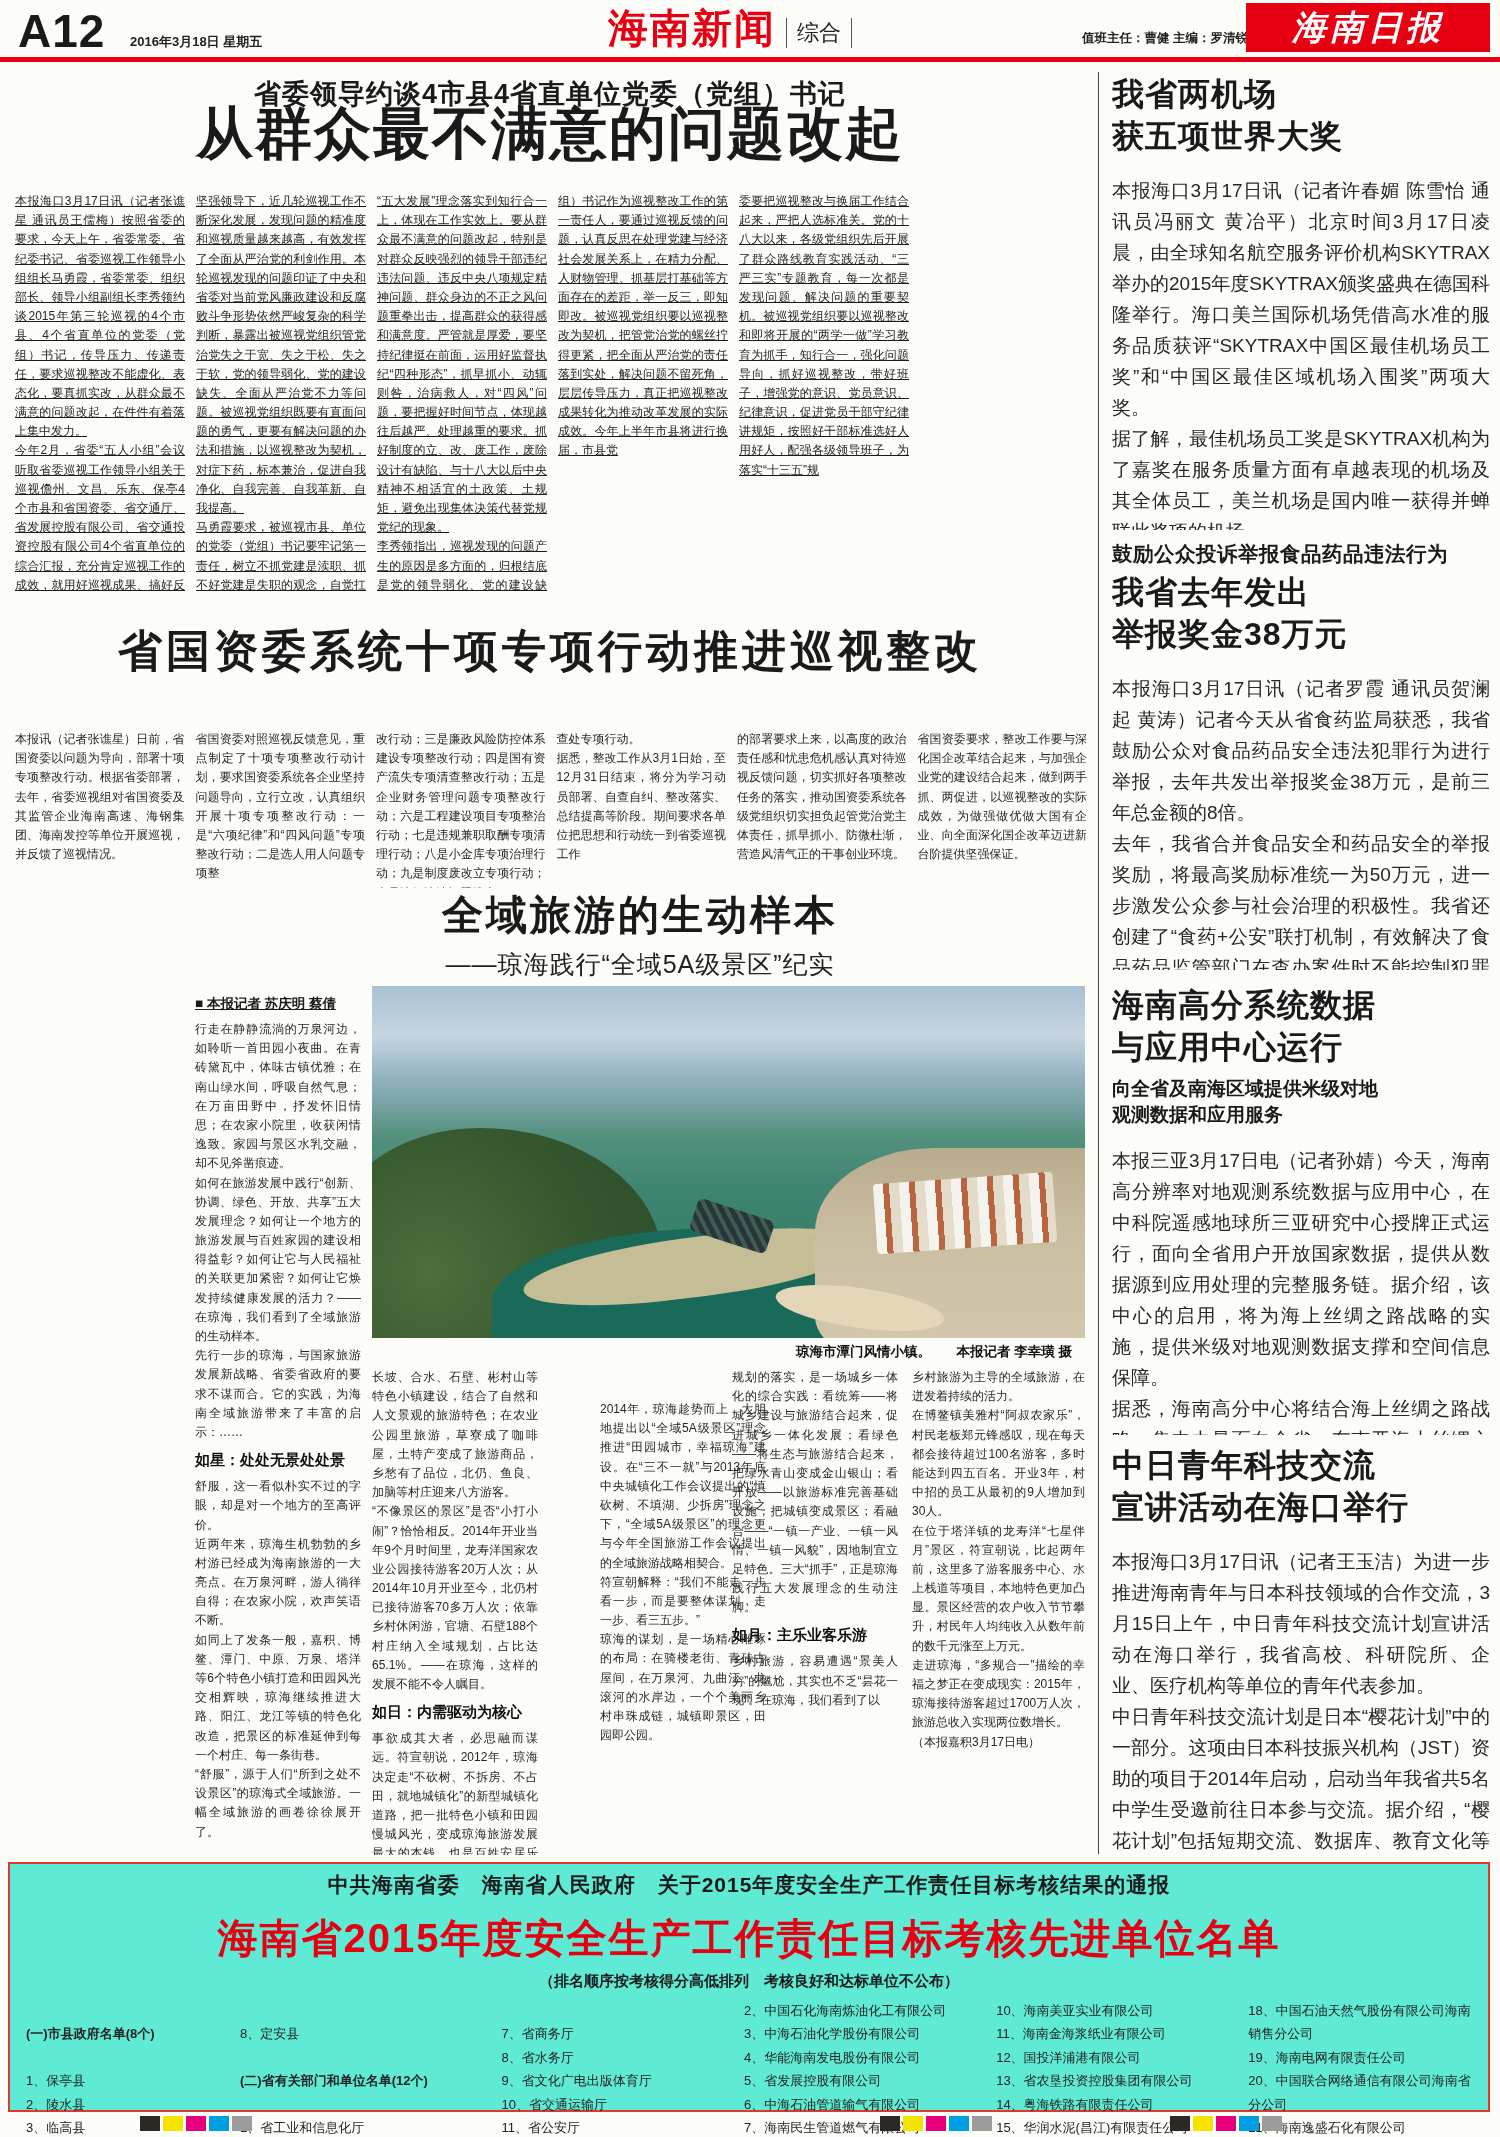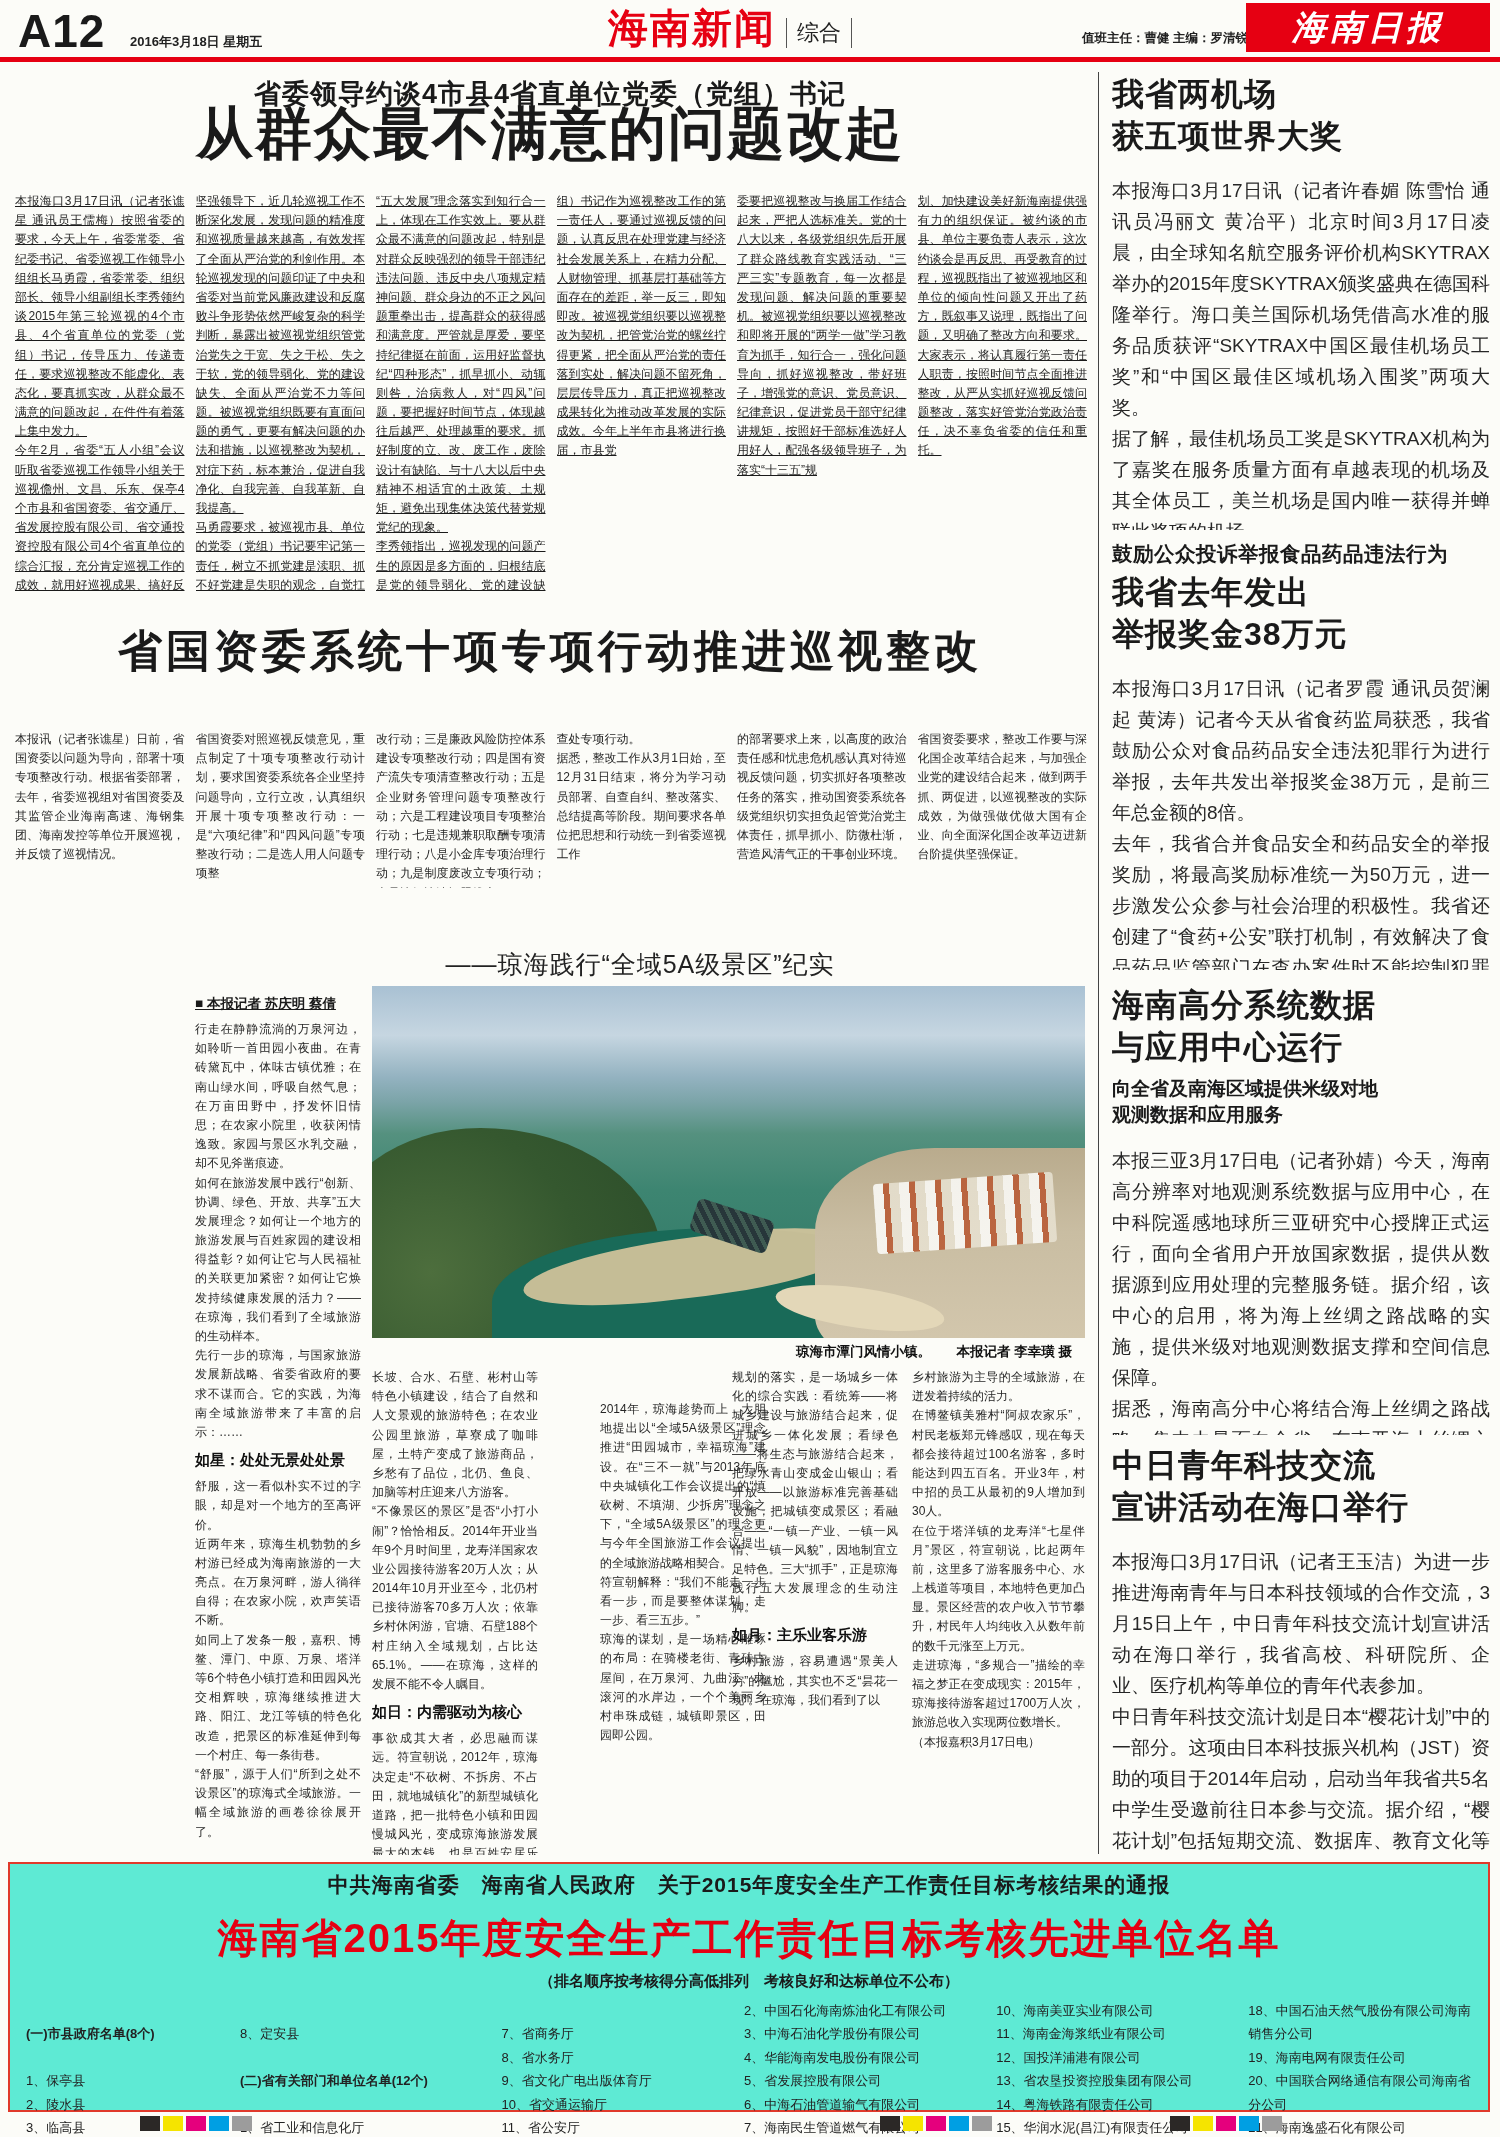--- a/index.html
+++ b/index.html
@@ -93,34 +93,34 @@
   <div class="abs colflow" style="left:15px;top:192px;width:1072px;height:402px;text-decoration:underline;">
     <div class="bt" style="width:170px;height:402px;">本报海口3月17日讯（记者张谯星 通讯员王儒梅）按照省委的要求，今天上午，省委常委、省纪委书记、省委巡视工作领导小组组长马勇霞，省委常委、组织部长、领导小组副组长李秀领约谈2015年第三轮巡视的4个市县、4个省直单位的党委（党组）书记，传导压力、传递责任，要求巡视整改不能虚化、表态化，要真抓实改，从群众最不满意的问题改起，在件件有着落上集中发力。
 今年2月，省委“五人小组”会议听取省委巡视工作领导小组关于巡视儋州、文昌、乐东、保亭4个市县和省国资委、省交通厅、省发展控股有限公司、省交通投资控股有限公司4个省直单位的综合汇报，充分肯定巡视工作的成效，就用好巡视成果、搞好反馈约谈、推动巡视整改、落实好全面从严治党责任等工作作出了部署。
 在约谈会上，马勇霞指出，在省委的</div>
     <div class="bt" style="width:170px;height:402px;">坚强领导下，近几轮巡视工作不断深化发展，发现问题的精准度和巡视质量越来越高，有效发挥了全面从严治党的利剑作用。本轮巡视发现的问题印证了中央和省委对当前党风廉政建设和反腐败斗争形势依然严峻复杂的科学判断，暴露出被巡视党组织管党治党失之于宽、失之于松、失之于软，党的领导弱化、党的建设缺失、全面从严治党不力等问题。被巡视党组织既要有直面问题的勇气，更要有解决问题的办法和措施，以巡视整改为契机，对症下药，标本兼治，促进自我净化、自我完善、自我革新、自我提高。
 马勇霞要求，被巡视市县、单位的党委（党组）书记要牢记第一责任，树立不抓党建是渎职、抓不好党建是失职的观念，自觉扛起管党治党的政治责任。忠不忠，看行动，抓好巡视反馈问题整改不能虚化、表态化，要把“四个意识”</div>
     <div class="bt" style="width:170px;height:402px;">“五大发展”理念落实到知行合一上，体现在工作实效上。要从群众最不满意的问题改起，特别是对群众反映强烈的领导干部违纪违法问题、违反中央八项规定精神问题、群众身边的不正之风问题重拳出击，提高群众的获得感和满意度。严管就是厚爱，要坚持纪律挺在前面，运用好监督执纪“四种形态”，抓早抓小、动辄则咎，治病救人，对“四风”问题，要把握好时间节点，体现越往后越严、处理越重的要求。抓好制度的立、改、废工作，废除设计有缺陷、与十八大以后中央精神不相适宜的土政策、土规矩，避免出现集体决策代替党规党纪的现象。
 李秀领指出，巡视发现的问题产生的原因是多方面的，归根结底是党的领导弱化、党的建设缺失、全面从严治党不力。被巡视市县、省直单位的党委（党</div>
     <div class="bt" style="width:170px;height:402px;">组）书记作为巡视整改工作的第一责任人，要通过巡视反馈的问题，认真反思在处理党建与经济社会发展关系上，在精力分配、人财物管理、抓基层打基础等方面存在的差距，举一反三，即知即改。被巡视党组织要以巡视整改为契机，把管党治党的螺丝拧得更紧，把全面从严治党的责任落到实处，解决问题不留死角，层层传导压力，真正把巡视整改成果转化为推动改革发展的实际成效。今年上半年市县将进行换届，市县党</div>
     <div class="bt" style="width:170px;height:402px;">委要把巡视整改与换届工作结合起来，严把人选标准关。党的十八大以来，各级党组织先后开展了群众路线教育实践活动、“三严三实”专题教育，每一次都是发现问题、解决问题的重要契机。被巡视党组织要以巡视整改和即将开展的“两学一做”学习教育为抓手，知行合一，强化问题导向，抓好巡视整改，带好班子，增强党的意识、党员意识、纪律意识，促进党员干部守纪律讲规矩，按照好干部标准选好人用好人，配强各级领导班子，为落实“十三五”规</div>
-    <div class="bt" style="width:170px;height:402px;">划、加快建设美好新海南提供强有力的组织保证。被约谈的市县、单位主要负责人表示，这次约谈会是再反思、再受教育的过程，巡视既指出了被巡视地区和单位的倾向性问题又开出了药方，既叙事又说理，既指出了问题，又明确了整改方向和要求。大家表示，将认真履行第一责任人职责，按照时间节点全面推进整改，从严从实抓好巡视反馈问题整改，落实好管党治党政治责任，决不辜负省委的信任和重托。</div>
   </div>
 
   <div class="abs h2" style="left:15px;top:628px;width:1070px;">省国资委系统十项专项行动推进巡视整改</div>
   <div class="abs colflow" style="left:15px;top:730px;width:1072px;height:158px;">
     <div class="bt" style="width:170px;height:158px;">本报讯（记者张谯星）日前，省国资委以问题为导向，部署十项专项整改行动。根据省委部署，去年，省委巡视组对省国资委及其监管企业海南高速、海钢集团、海南发控等单位开展巡视，并反馈了巡视情况。</div>
     <div class="bt" style="width:170px;height:158px;">省国资委对照巡视反馈意见，重点制定了十项专项整改行动计划，要求国资委系统各企业坚持问题导向，立行立改，认真组织开展十项专项整改行动：一是“六项纪律”和“四风问题”专项整改行动；二是选人用人问题专项整</div>
     <div class="bt" style="width:170px;height:158px;">改行动；三是廉政风险防控体系建设专项整改行动；四是国有资产流失专项清查整改行动；五是企业财务管理问题专项整改行动；六是工程建设项目专项整治行动；七是违规兼职取酬专项清理行动；八是小金库专项治理行动；九是制度废改立专项行动；十是违纪违法问题线索</div>
     <div class="bt" style="width:170px;height:158px;">查处专项行动。
 据悉，整改工作从3月1日始，至12月31日结束，将分为学习动员部署、自查自纠、整改落实、总结提高等阶段。期间要求各单位把思想和行动统一到省委巡视工作</div>
     <div class="bt" style="width:170px;height:158px;">的部署要求上来，以高度的政治责任感和忧患危机感认真对待巡视反馈问题，切实抓好各项整改任务的落实，推动国资委系统各级党组织切实担负起管党治党主体责任，抓早抓小、防微杜渐，营造风清气正的干事创业环境。</div>
     <div class="bt" style="width:170px;height:158px;">省国资委要求，整改工作要与深化国企改革结合起来，与加强企业党的建设结合起来，做到两手抓、两促进，以巡视整改的实际成效，为做强做优做大国有企业、向全面深化国企改革迈进新台阶提供坚强保证。</div>
   </div>
 
+  <div class="abs h3" style="left:195px;top:893px;width:890px;">全域旅游的生动样本</div>
   <div class="abs h3sub" style="left:195px;top:948px;width:890px;">——琼海践行“全域5A级景区”纪实</div>
   <div class="abs byline" style="left:195px;top:995px;text-decoration:underline;">■ 本报记者 苏庆明 蔡倩</div>
 
   <div class="photo">
     <div class="ph-land"></div>
     <div class="ph-water"></div>
     <div class="ph-beach"></div>
     <div class="ph-town"></div>
     <div class="ph-roofs"></div>
     <div class="ph-spit"></div>

